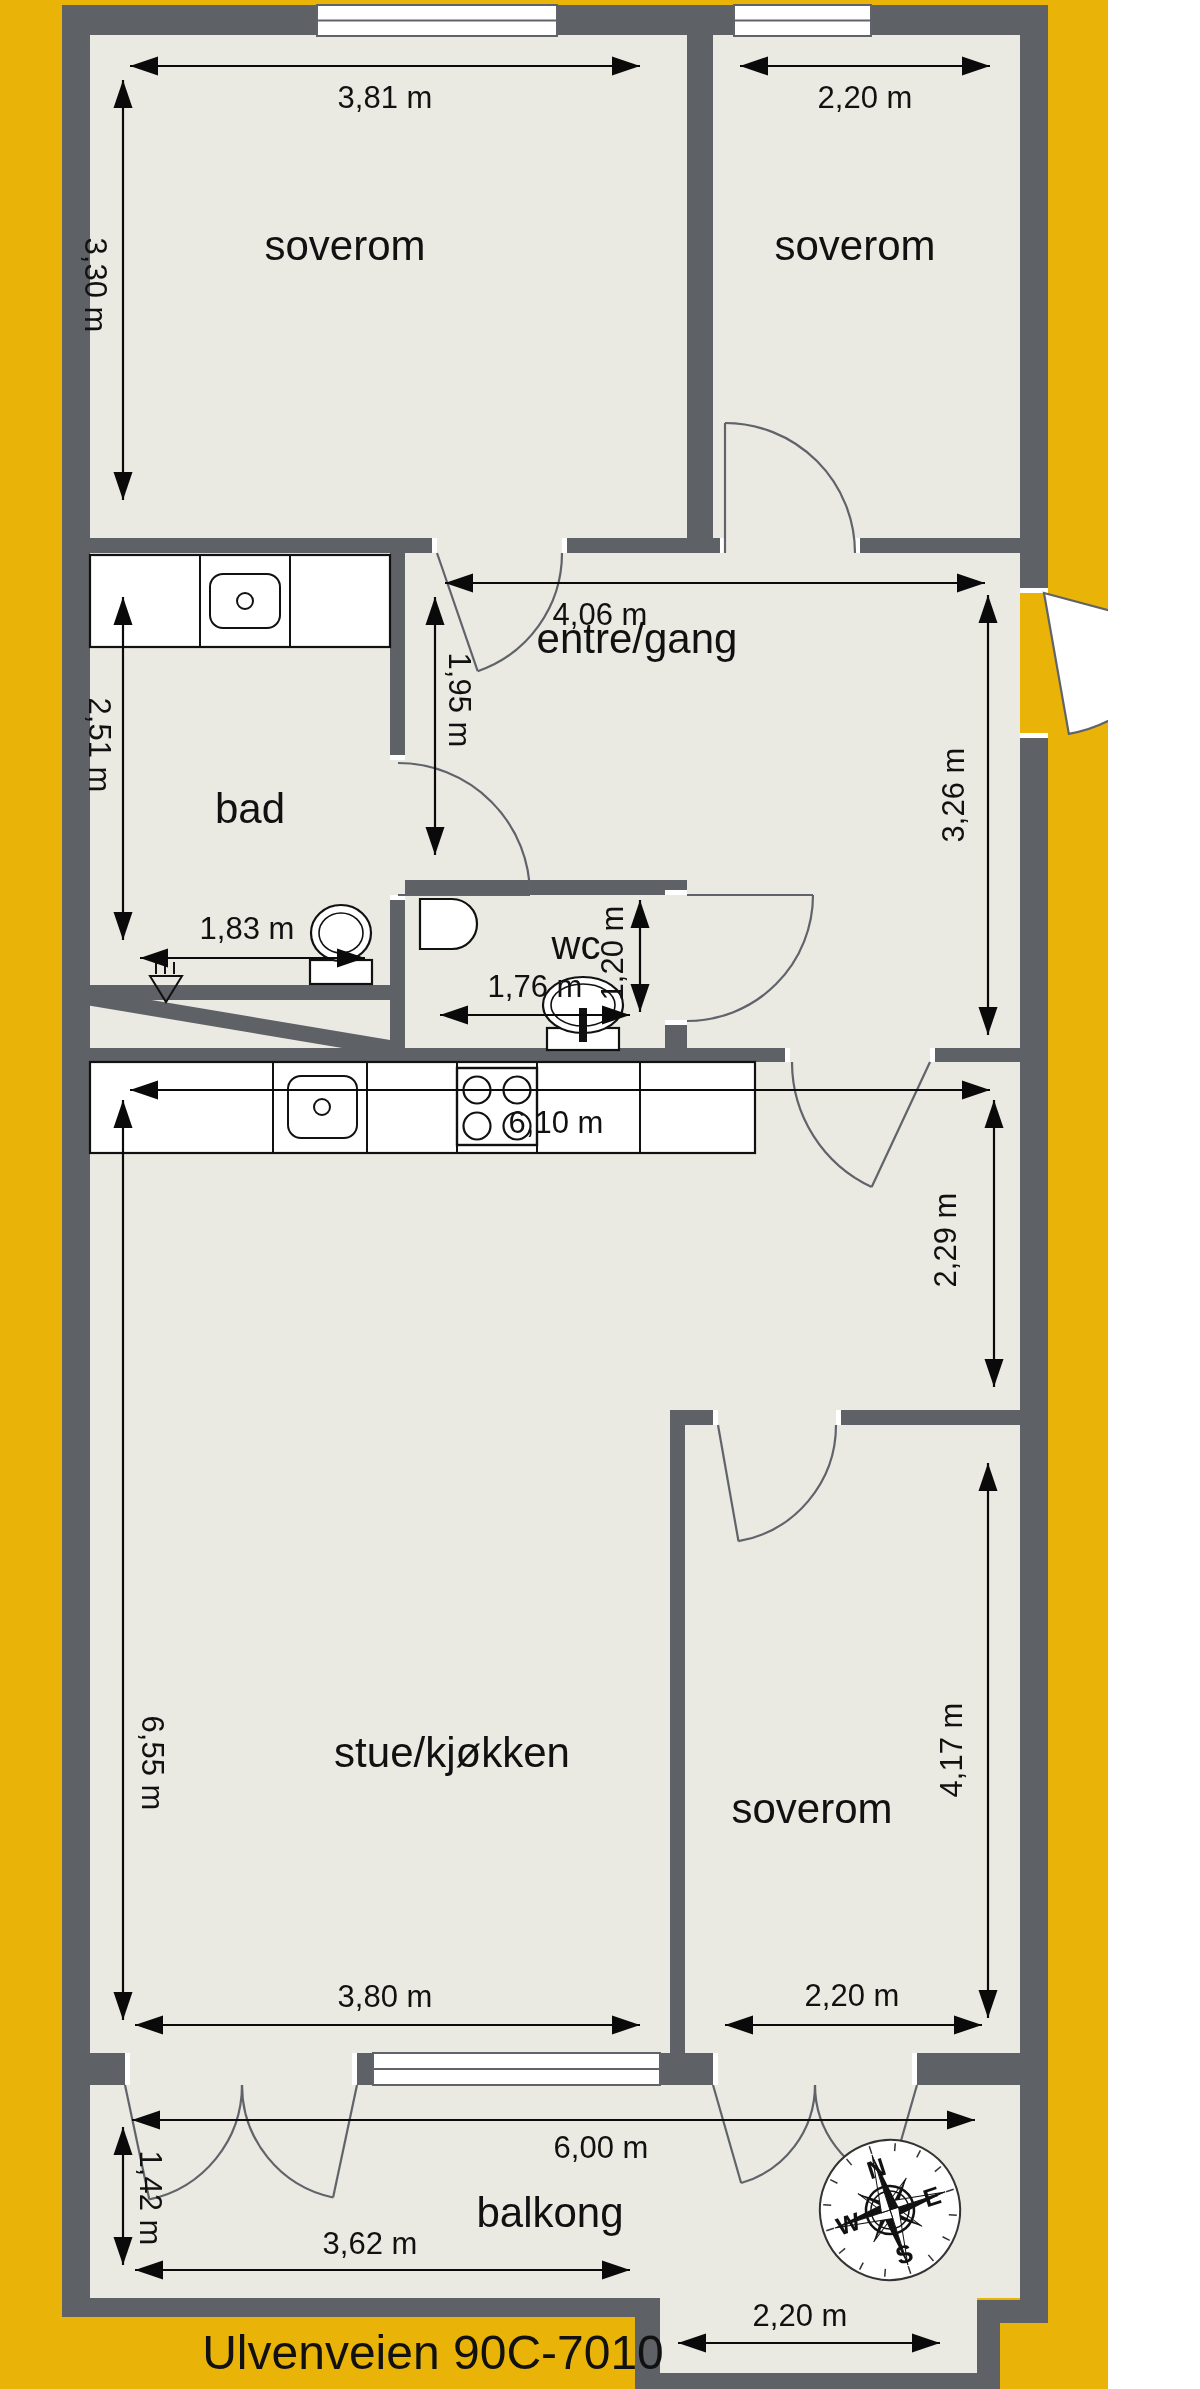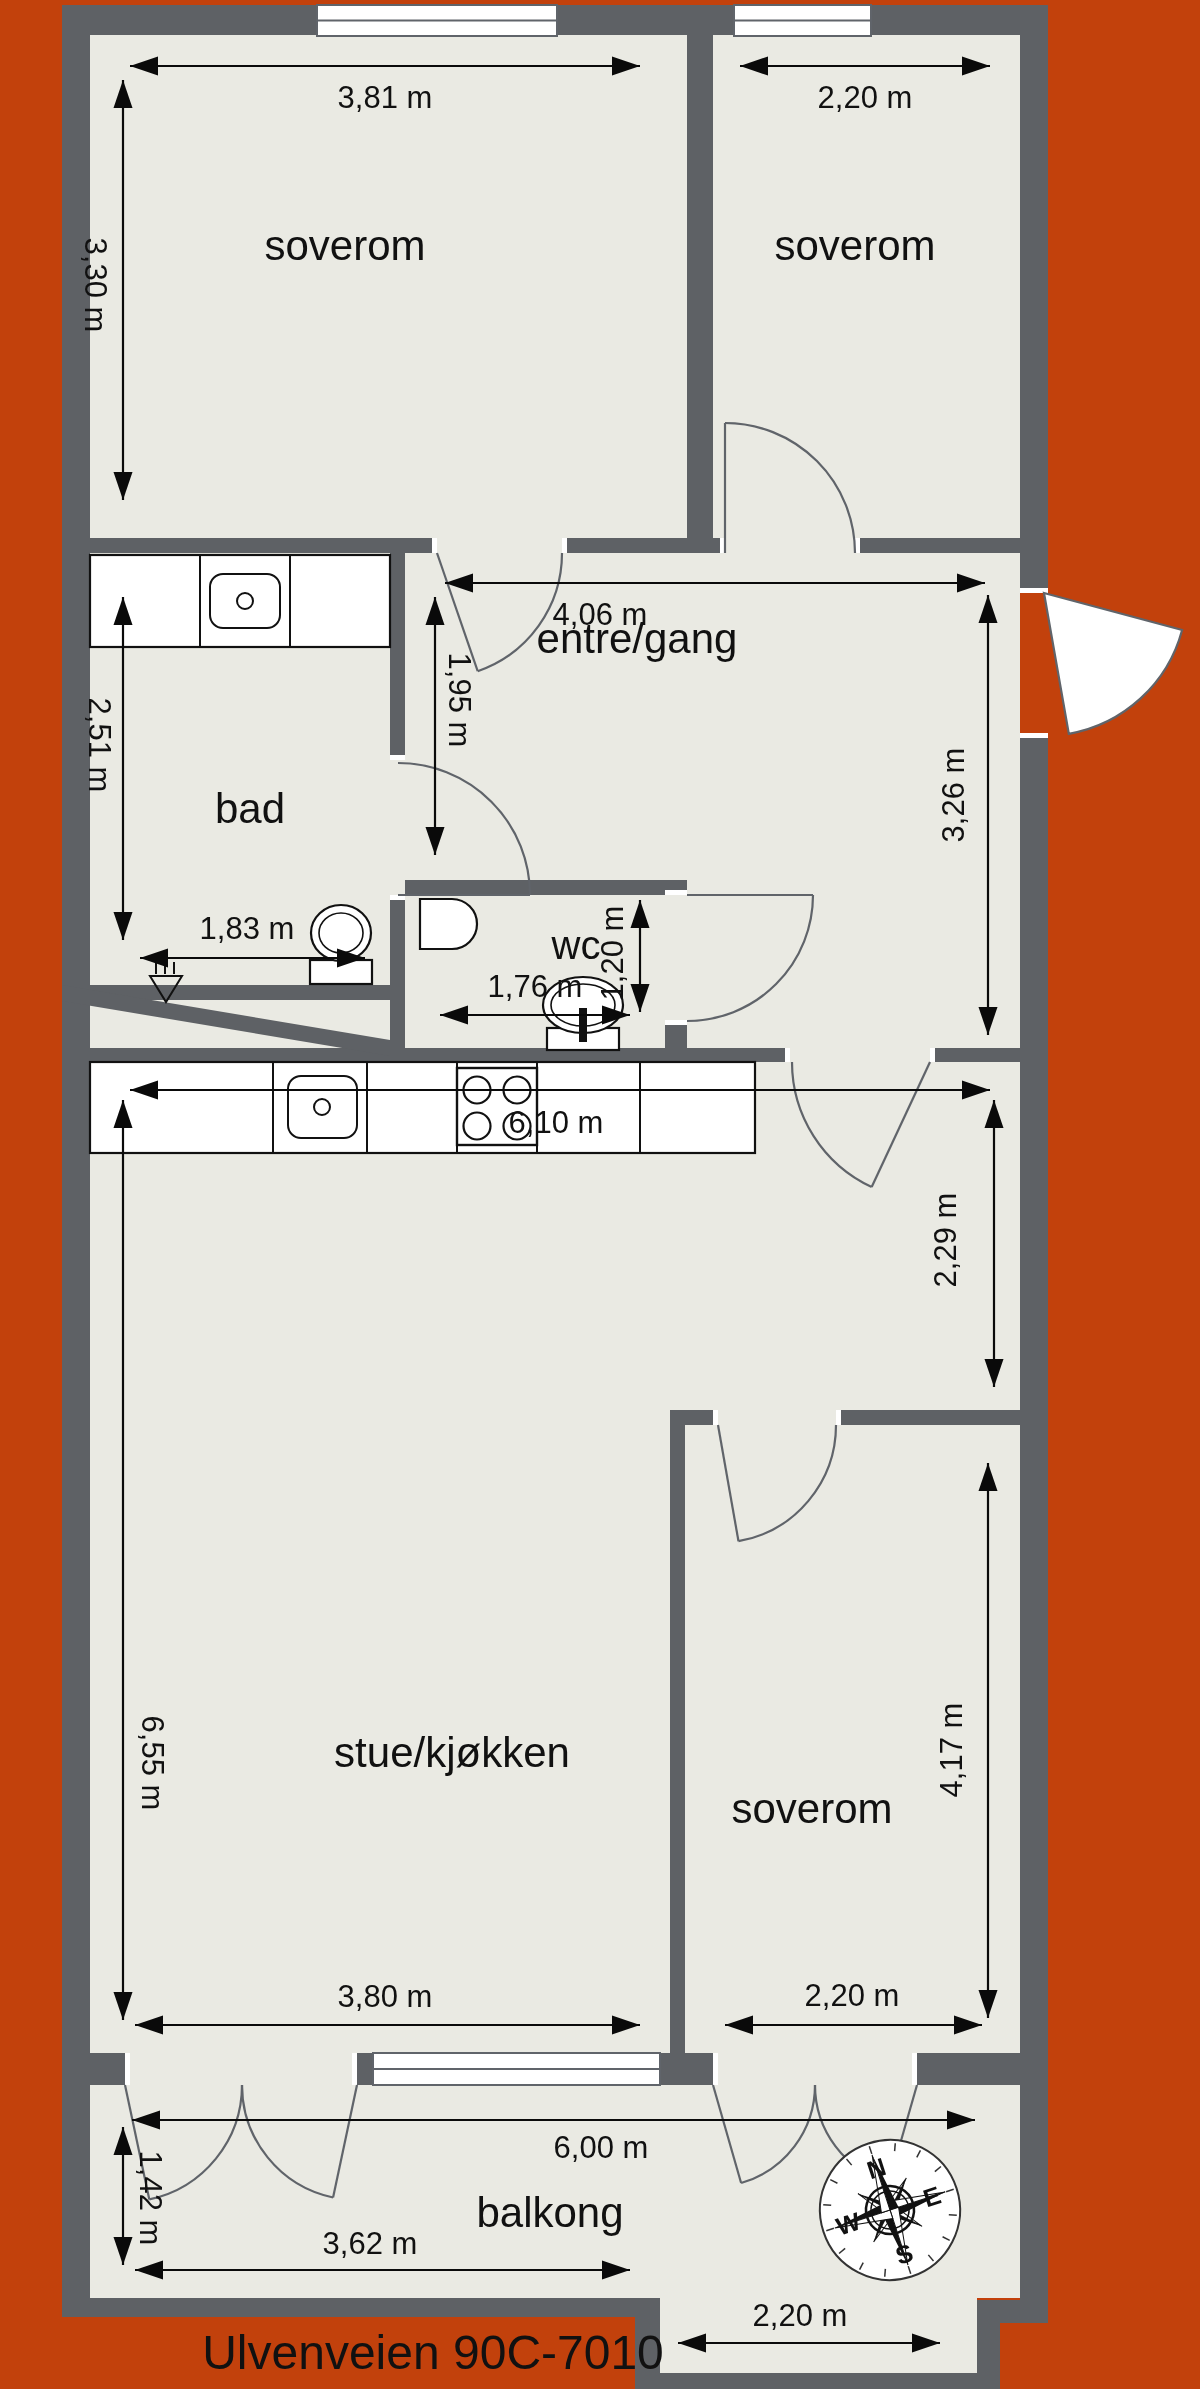--- a/index.html
+++ b/index.html
@@ -1,16 +1,16 @@
 <!DOCTYPE html>
 <html><head>
 <meta charset="utf-8">
 <style>
   html,body{margin:0;padding:0;background:#ffffff;}
-  .page{width:1200px;height:2389px;position:relative;background:#c2410c;overflow:hidden;
+  .page{width:1108px;height:2389px;position:relative;background:#eab308;overflow:hidden;
         font-family:"Liberation Sans","DejaVu Sans",sans-serif;text-decoration:underline;}
   svg{display:block}
   text{font-family:"Liberation Sans","DejaVu Sans",sans-serif;fill:#111;}
 </style>
 </head>
 <body>
 
 <div class="page">
   <svg id="plan-svg" width="1200" height="2389" viewBox="0 0 1200 2389">
       <rect x="90" y="35" width="930" height="2018" fill="#eaeae3"></rect>

